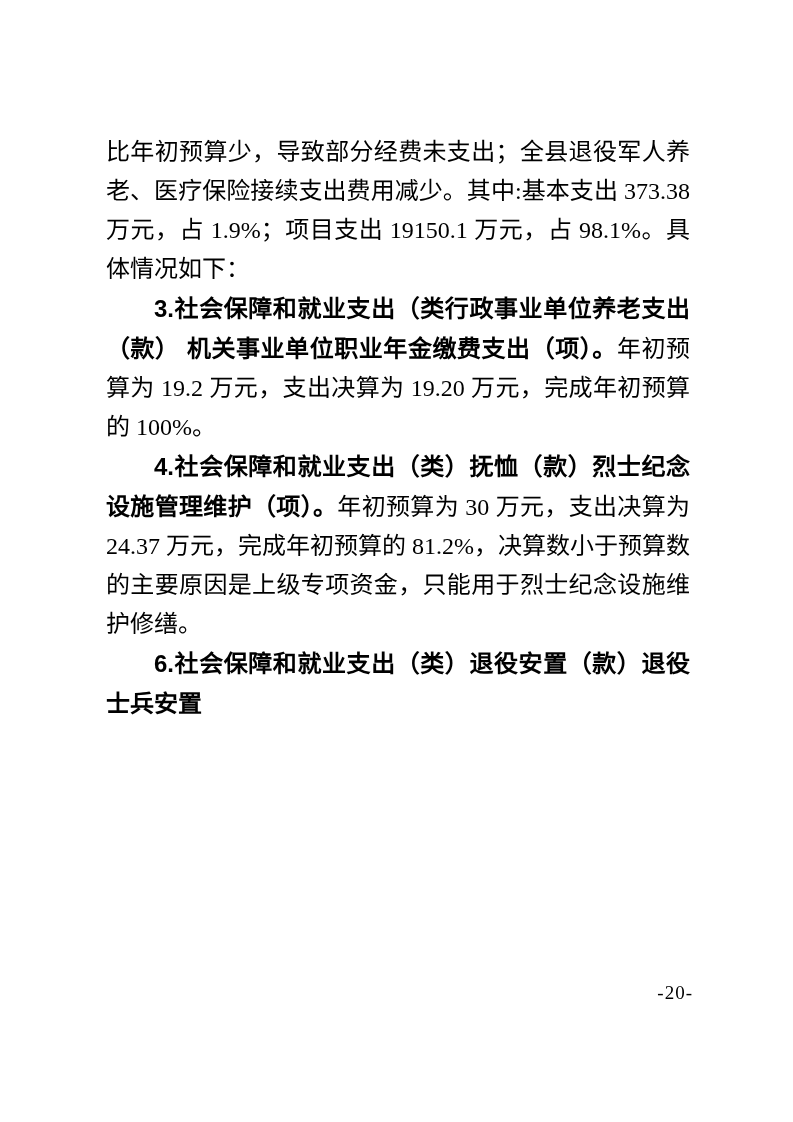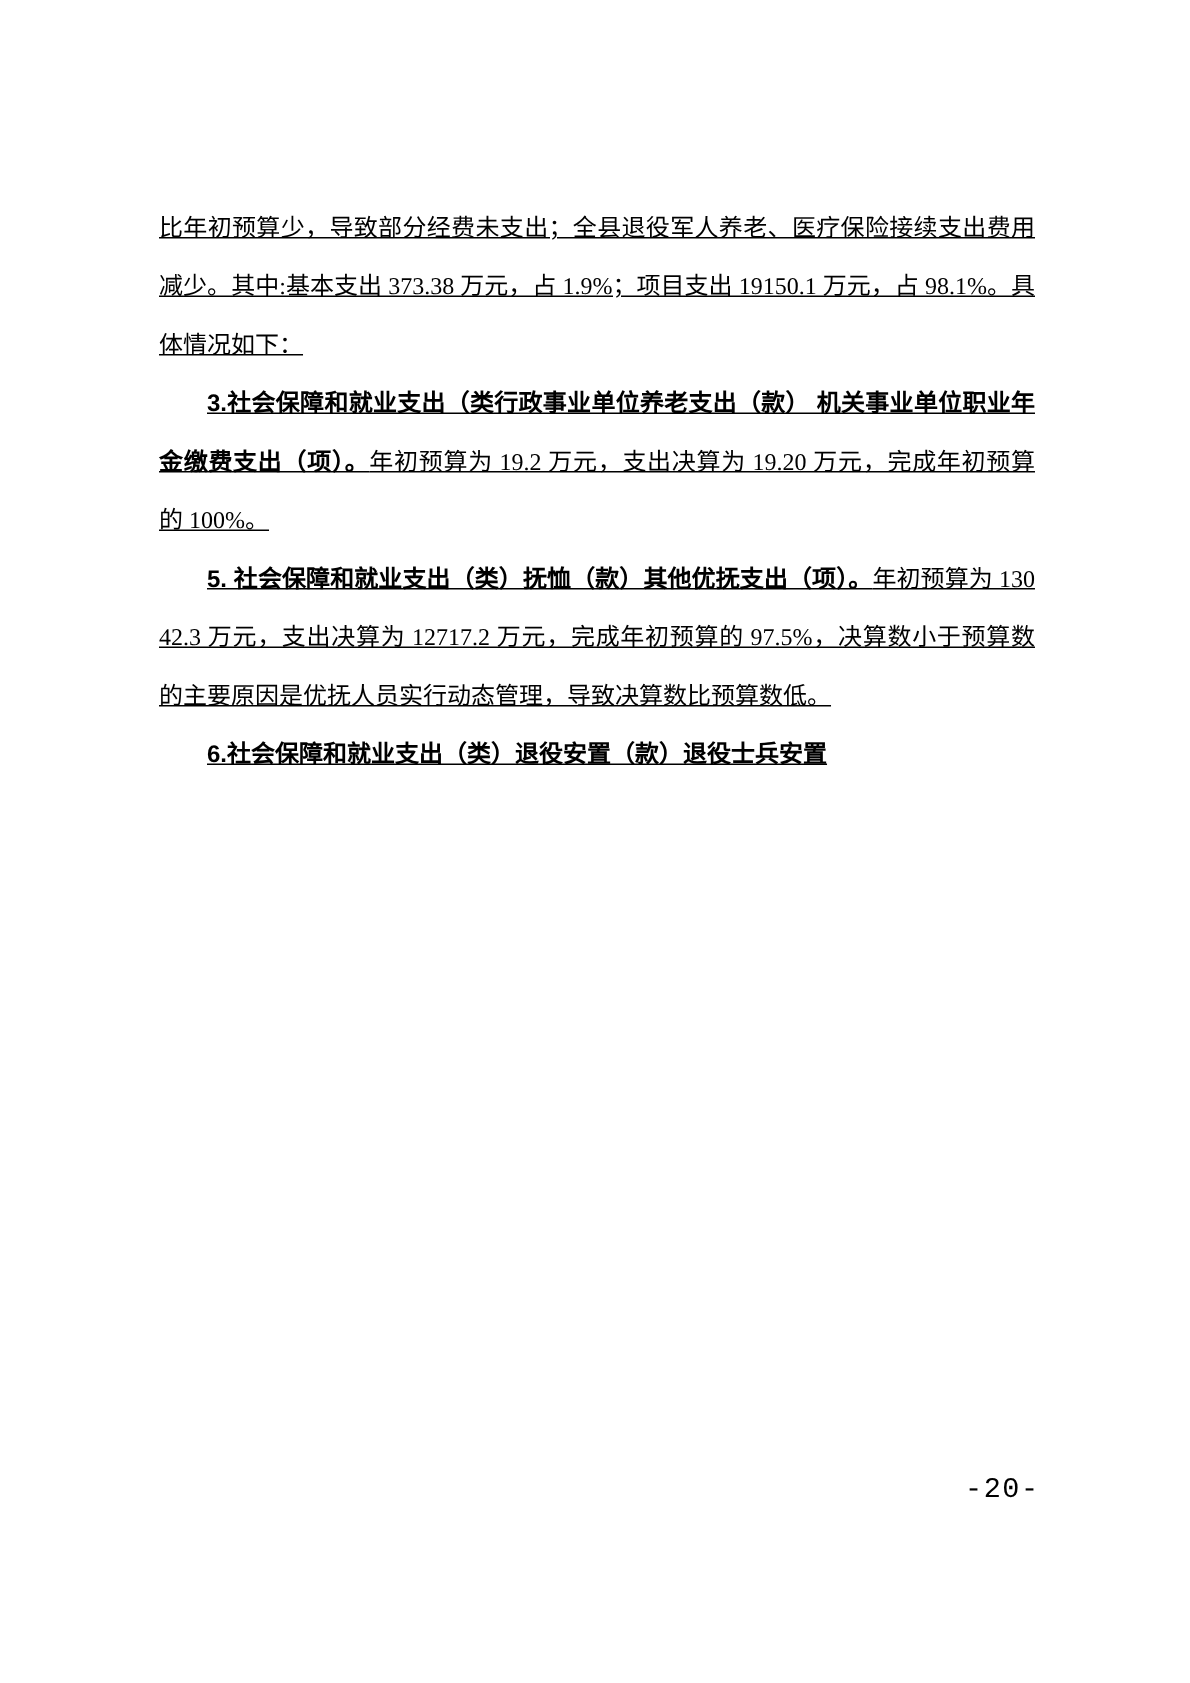--- a/index.html
+++ b/index.html
@@ -17,47 +17,46 @@
     font-family: "Liberation Serif", "DejaVu Serif", serif;
     overflow: hidden;
   }
   .content {
     position: absolute;
     left: 106px;
     top: 133px;
     width: 584px;
   }
   p.para {
-    font-size: 16px;
+    font-size: 24px;
     line-height: 39px;
     text-align: justify;
     text-justify: inter-character;
     word-break: break-all;
-    text-decoration: underline;
   }
   p.para.indent {
     text-indent: 2em;
   }
   p.para b {
     font-family: "Liberation Sans", "DejaVu Sans", sans-serif;
     font-weight: 700;
   }
   .page-number {
     position: absolute;
     right: 100px;
     top: 982px;
     font-size: 19px;
     letter-spacing: 1px;
-    font-family: Liberation Mono, monospace;
+    font-family: Liberation Serif, serif;
   }
 </style>
 </head>
 <body>
 
 <div class="page">
   <div class="content">
       <p class="para"><span>比年初预算少，导致部分经费未支出；全县退役军人养老、医疗保险接续支出费用减少。其中:基本支出 373.38 万元，占 1.9%；项目支出 19150.1 万元，占 98.1%。具体情况如下：</span></p>
       <p class="para indent"><b>3.社会保障和就业支出（类行政事业单位养老支出（款） 机关事业单位职业年金缴费支出（项）。</b><span>年初预算为 19.2 万元，支出决算为 19.20 万元，完成年初预算的 100%。</span></p>
-      <p class="para indent"><b>5. 社会保障和就业支出（类）抚恤（款）其他优抚支出（项）。</b><span>年初预算为 13042.3 万元，支出决算为 12717.2 万元，完成年初预算的 97.5%，决算数小于预算数的主要原因是优抚人员实行动态管理，导致决算数比预算数低。</span></p>
+      <p class="para indent"><b>4.社会保障和就业支出（类）抚恤（款）烈士纪念设施管理维护（项）。</b><span>年初预算为 30 万元，支出决算为 24.37 万元，完成年初预算的 81.2%，决算数小于预算数的主要原因是上级专项资金，只能用于烈士纪念设施维护修缮。</span></p>
       <p class="para indent"><b>6.社会保障和就业支出（类）退役安置（款）退役士兵安置</b></p>
     </div>
   <div class="page-number">-20-</div>
 </div>
 
 </body></html>

